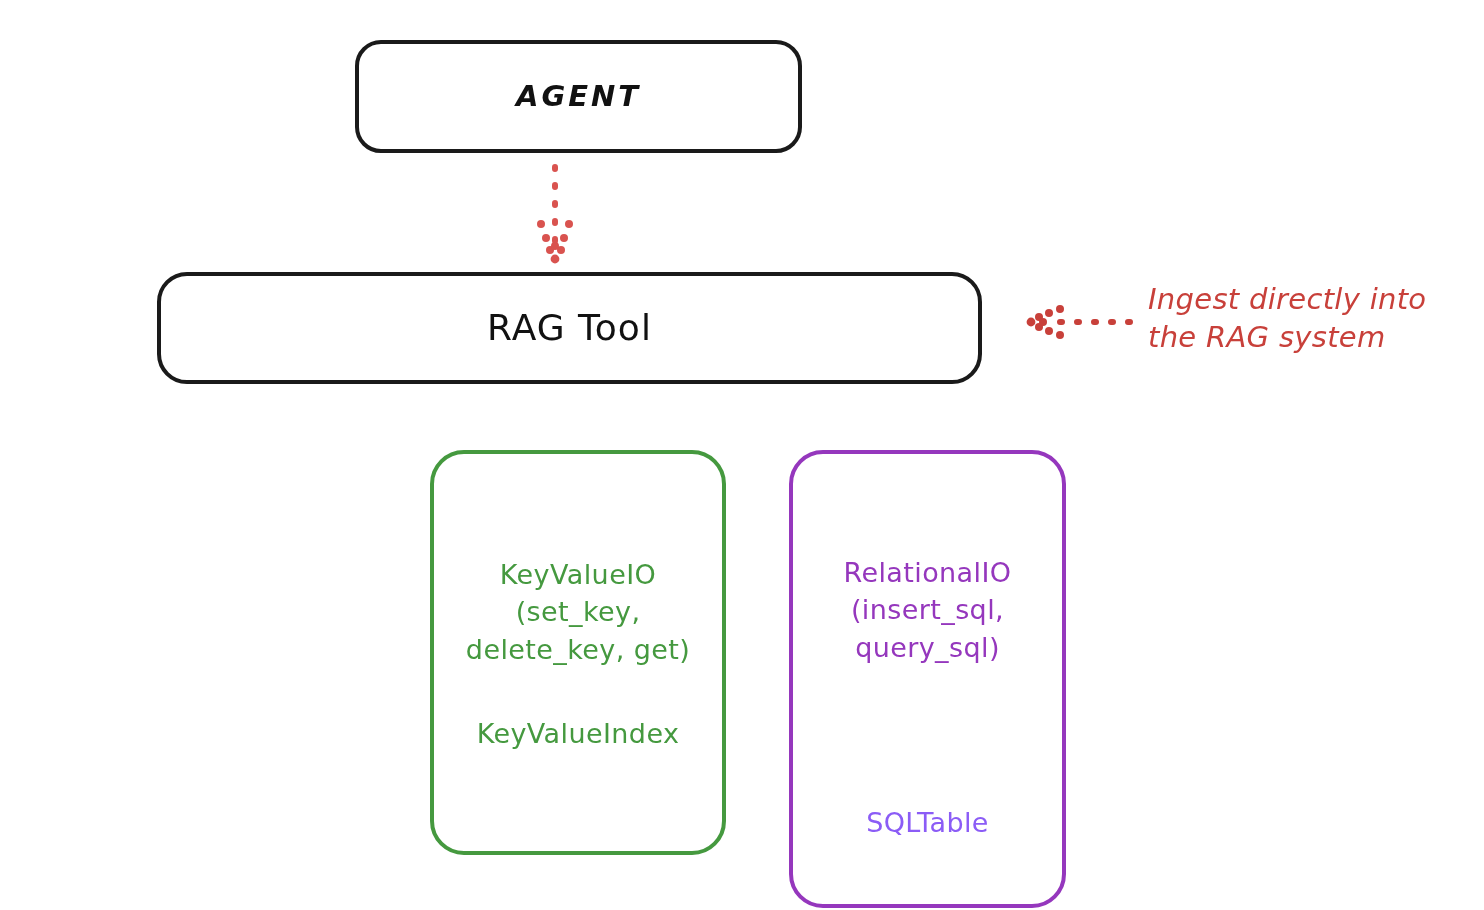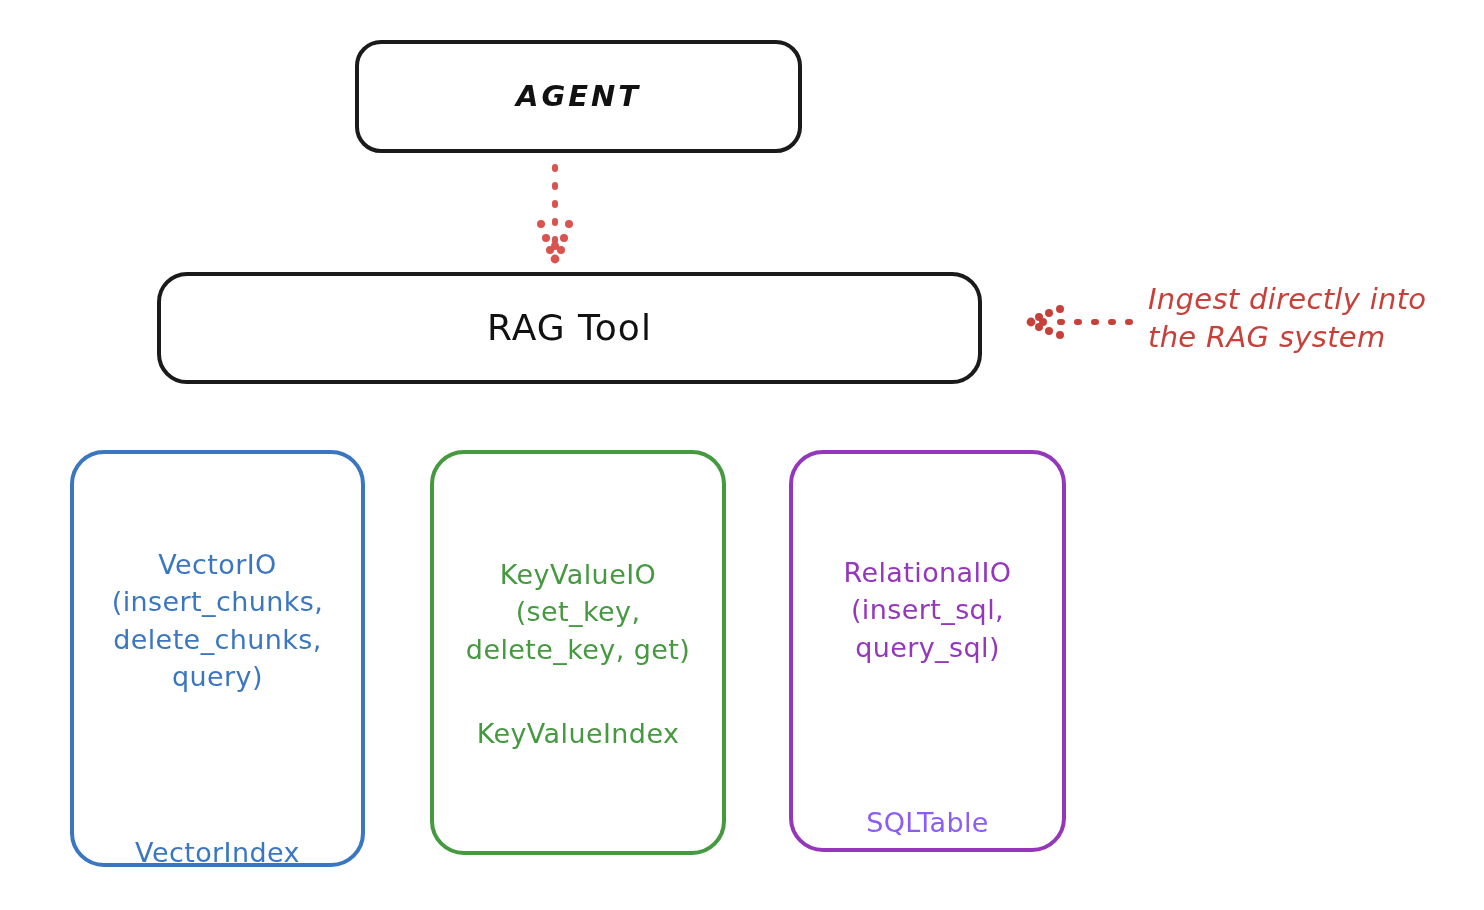--- a/index.html
+++ b/index.html
@@ -108,21 +108,21 @@
   }
   #keyvalueio-node .node-label {
     color: #45993f;
     margin-top: 102px;
   }
 
   #relationalio-node {
     left: 789px;
     top: 450px;
     width: 277px;
-    height: 402px;
+    height: 458px;
     border-color: #9537bd;
   }
   #relationalio-node .node-label {
     color: #9537bd;
     margin-top: 100px;
   }
 
   .node-sub {
     display: block;
     margin-top: 36px;
@@ -188,27 +188,20 @@
   </svg>
 
   <div class="node node-dark" id="agent-node">
     <span class="node-label">AGENT</span>
   </div>
 
   <div class="node node-dark" id="rag-tool-node">
     <span class="node-label">RAG Tool</span>
   </div>
 
-  <div class="node node-leaf" id="vectorio-node">
-    <span class="node-label">VectorIO
-(insert_chunks,
-delete_chunks,
-query)</span>
-    <span class="node-label node-sub" style="position:absolute; left:0; top:288px; color:#3b77c0;">VectorIndex</span>
-  </div>
 
   <div class="node node-leaf" id="keyvalueio-node">
     <span class="node-label">KeyValueIO
 (set_key,
 delete_key, get)</span>
     <span class="node-label node-sub" style="position:absolute; left:0; top:255px; color:#45993f;margin-top:6px;">KeyValueIndex</span>
   </div>
 
   <div class="node node-leaf" id="relationalio-node">
     <span class="node-label">RelationalIO

